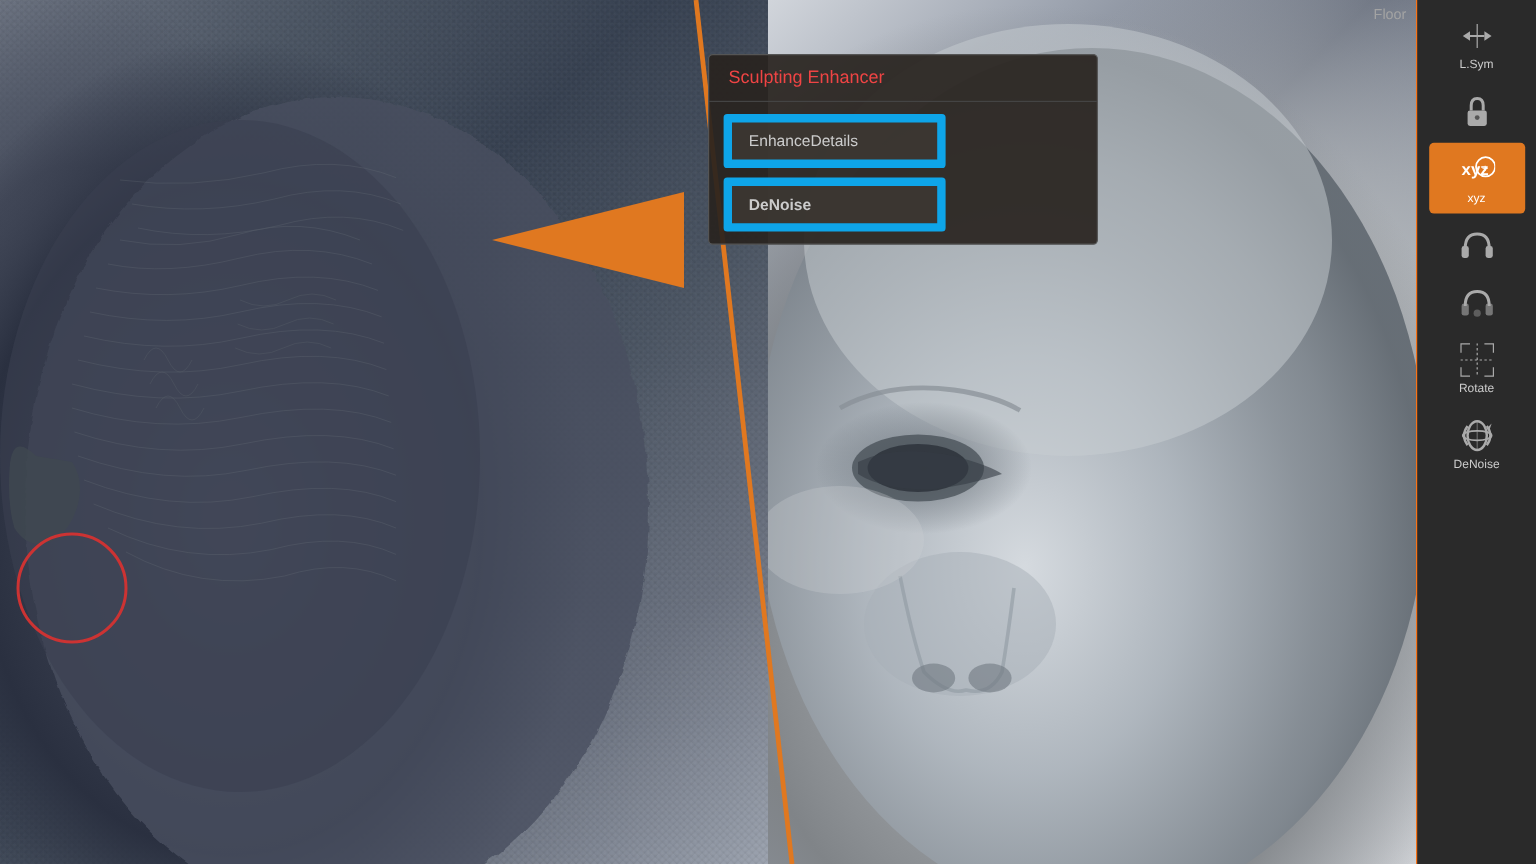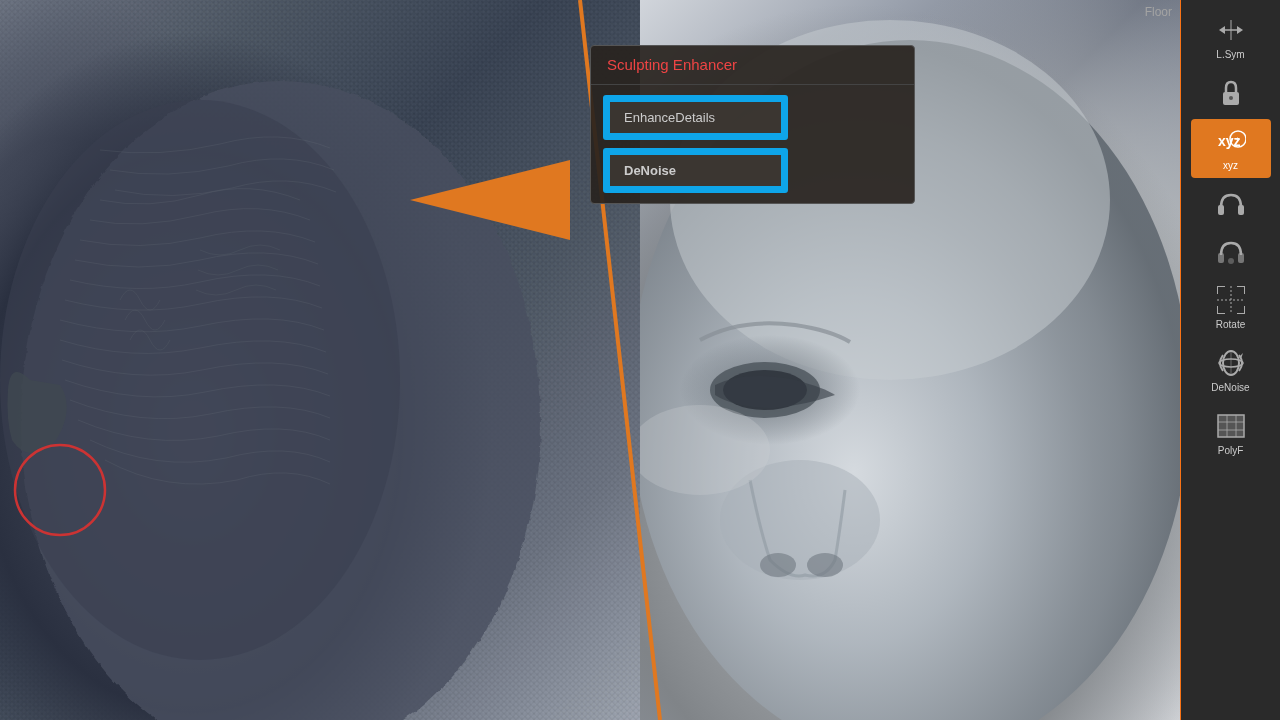--- a/index.html
+++ b/index.html
@@ -399,27 +399,15 @@
         <path d="M6,6 Q0,14 6,22" fill="none" stroke="#aaa" stroke-width="2"></path>
         <ellipse cx="14" cy="14" rx="8" ry="12" fill="none" stroke="#aaa" stroke-width="2"></ellipse>
         <line x1="14" y1="2" x2="14" y2="26" stroke="#aaa" stroke-width="1" opacity="0.5"></line>
         <ellipse cx="14" cy="14" rx="12" ry="4" fill="none" stroke="#aaa" stroke-width="1.5"></ellipse>
         <polygon points="22,8 26,4 24,10" fill="#aaa"></polygon>
       </svg>
     </div>
     <span class="sidebar-label">DeNoise</span>
   </div>
 
-  <div class="sidebar-item">
-    <div class="sidebar-icon">
-      <svg width="28" height="24" viewBox="0 0 28 24" xmlns="http://www.w3.org/2000/svg">
-        <rect x="1" y="1" width="26" height="22" fill="#555" stroke="#aaa" stroke-width="1.5"></rect>
-        <line x1="10" y1="1" x2="10" y2="23" stroke="#aaa" stroke-width="0.8"></line>
-        <line x1="19" y1="1" x2="19" y2="23" stroke="#aaa" stroke-width="0.8"></line>
-        <line x1="1" y1="8" x2="27" y2="8" stroke="#aaa" stroke-width="0.8"></line>
-        <line x1="1" y1="16" x2="27" y2="16" stroke="#aaa" stroke-width="0.8"></line>
-      </svg>
-    </div>
-    <span class="sidebar-label">PolyF</span>
-  </div>
 
 
 </div>
 
 </body></html>

